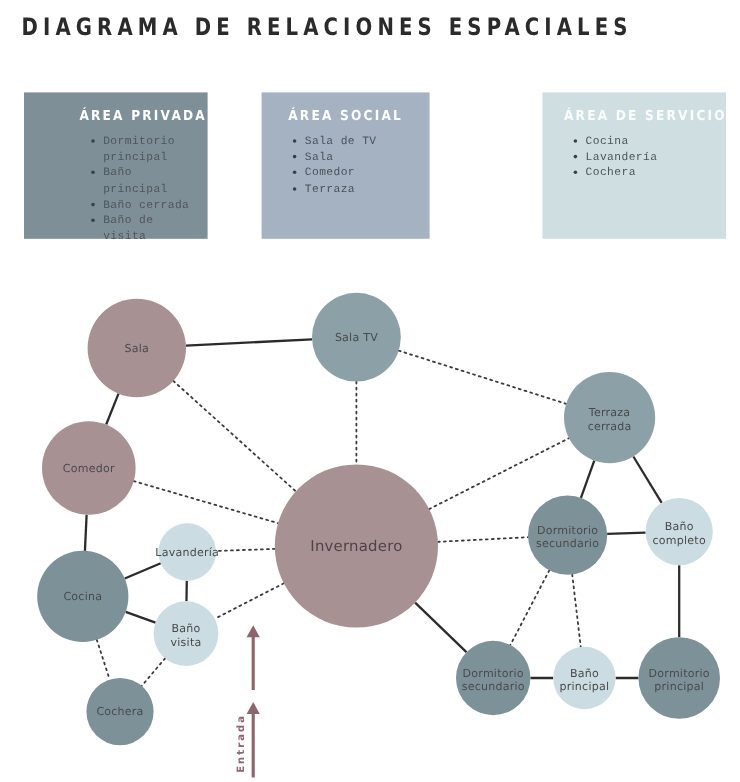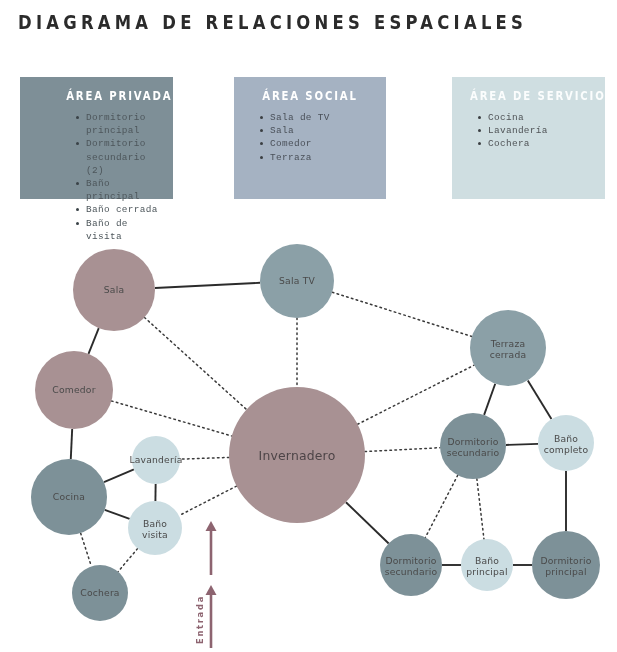--- a/index.html
+++ b/index.html
@@ -39,21 +39,21 @@
     height: 125px;
   }
   .legend-box {
     position: absolute;
     top: 0;
     height: 122px;
     box-sizing: border-box;
     padding: 12px 10px 8px 10px;
   }
   .legend-box.b1 { left: 20px;  width: 153px; background: #7e8f97; }
-  .legend-box.b2 { left: 234px; width: 152px; background: #a5b2c2; }
+  .legend-box.b2 { left: 218px; width: 140px; background: #a5b2c2; }
   .legend-box.b3 { left: 452px; width: 153px; background: #cfdee1; }
 
   .legend-title {
     text-align: center;
     color: #ffffff;
     font-size: 11.5px;
     font-weight: bold;
     letter-spacing: 2.1px;
     transform: scaleX(0.88);
     margin-bottom: 8px;
@@ -120,21 +120,20 @@
 <body>
 
 <div class="page-title">DIAGRAMA DE RELACIONES ESPACIALES</div>
 
 <div class="legend-row">
 
   <div class="legend-box b1" style="background: rgb(126, 143, 151); padding-left: 40px;">
     <div class="legend-title">ÁREA PRIVADA</div>
     <ul class="legend-list">
       <li>Dormitorio principal</li>
-      <li>Dormitorio secundario (2)</li>
       <li>Baño principal</li>
       <li>Baño cerrada</li>
       <li>Baño de visita</li>
     </ul>
   </div>
 
   <div class="legend-box b2" style="background: rgb(165, 178, 194);">
     <div class="legend-title">ÁREA SOCIAL</div>
     <ul class="legend-list">
       <li>Sala de TV</li>

